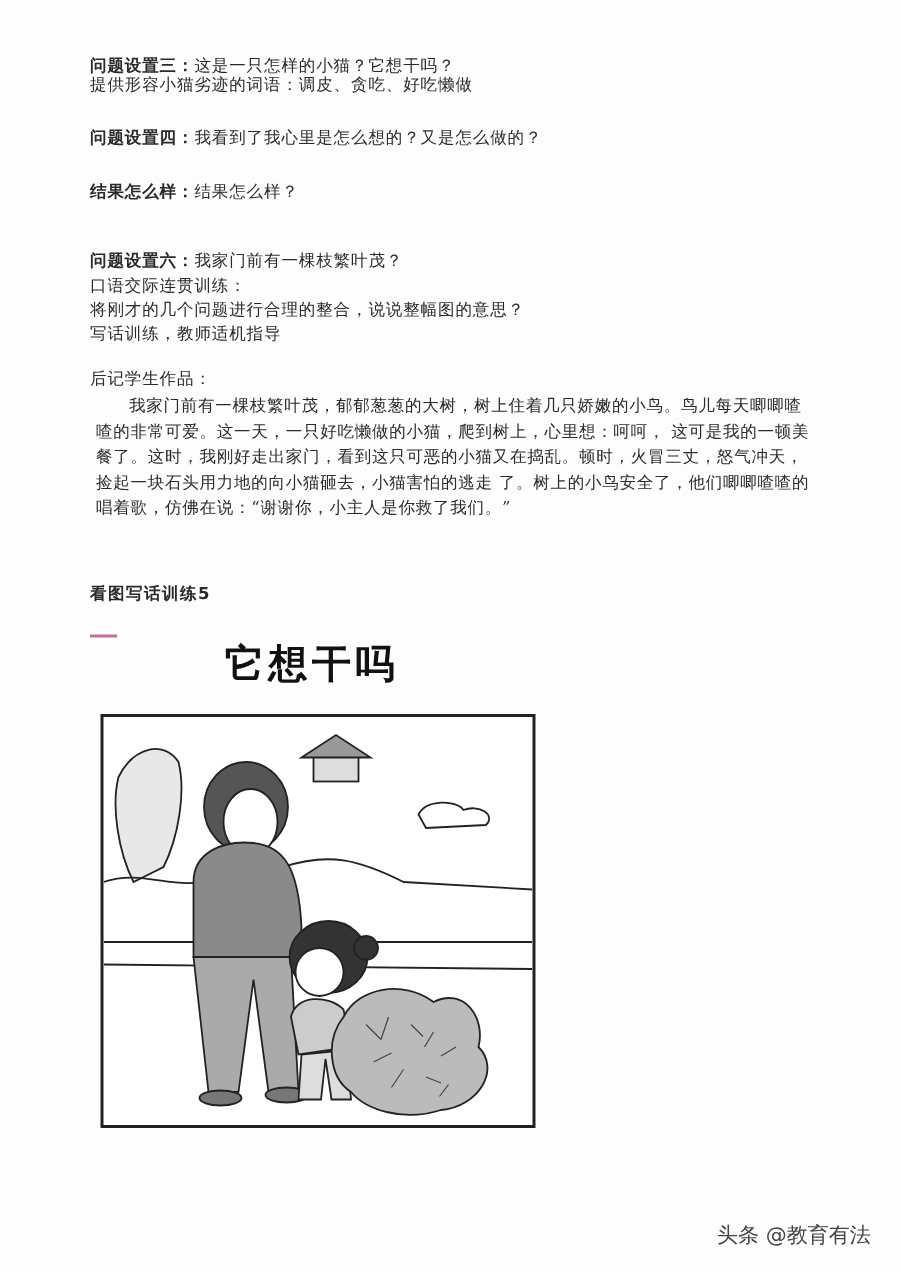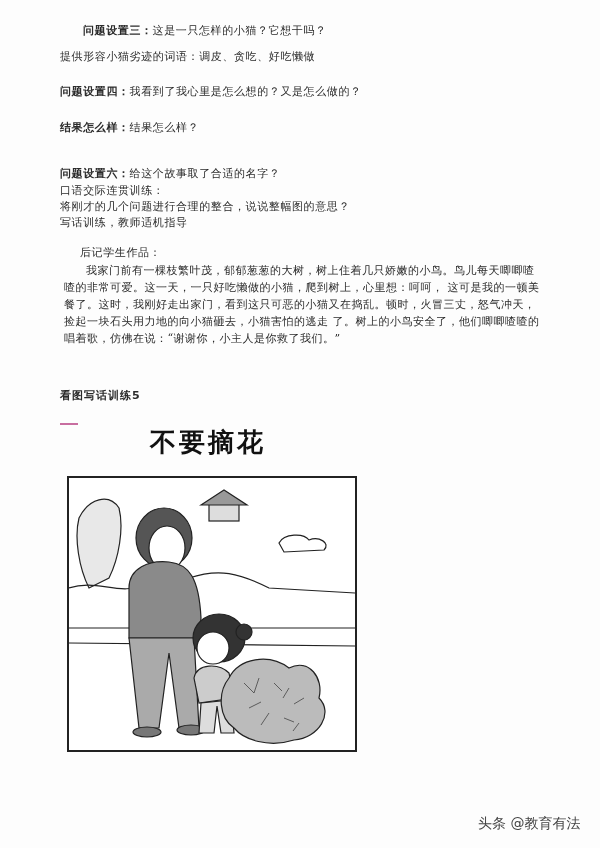--- a/index.html
+++ b/index.html
@@ -12,45 +12,45 @@
   .para { position:absolute; left:64px; width:480px; font-size:11px; line-height:17px; letter-spacing:0.5px; text-indent:2em; }
   .section-title { position:absolute; left:60px; top:388px; font-size:11px; font-weight:bold; font-family:"DejaVu Sans", sans-serif; letter-spacing:1px; }
   .pink-mark { position:absolute; left:60px; top:423px; width:18px; height:2px; background:#c86ea0; }
   .pic-title { position:absolute; left:150px; top:425px; font-size:26px; font-weight:bold; font-family:"DejaVu Sans", sans-serif; letter-spacing:3px; color:#111; }
   .pic { position:absolute; left:67px; top:476px; width:286px; height:272px; border:2px solid #222; background:#fff; overflow:hidden; }
   .watermark { position:absolute; left:478px; top:815px; font-size:14px; color:#444; font-family:"DejaVu Sans", sans-serif; }
 </style>
 </head>
 <body>
 
-<div class="line" style="top:24px;margin-left:23px;">
+<div class="line" style="top:37px;">
   <span class="bold">问题设置三：</span><span>这是一只怎样的小猫？它想干吗？</span>
 </div>
 <div class="line" style="top:50px;">
   <span>提供形容小猫劣迹的词语：调皮、贪吃、好吃懒做</span>
 </div>
 <div class="line" style="top:85px;">
   <span class="bold">问题设置四：</span><span>我看到了我心里是怎么想的？又是怎么做的？</span>
 </div>
 <div class="line" style="top:121px;">
   <span class="bold">结果怎么样：</span><span>结果怎么样？</span>
 </div>
 <div class="line" style="top:167px;">
-  <span class="bold">问题设置六：</span><span>给这个故事取了合适的名字？</span>
+  <span class="bold">问题设置六：</span><span>我家门前有一棵枝繁叶茂？</span>
 </div>
 <div class="line" style="top:184px;">口语交际连贯训练：</div>
 <div class="line" style="top:200px;">将刚才的几个问题进行合理的整合，说说整幅图的意思？</div>
 <div class="line" style="top:216px;">写话训练，教师适机指导</div>
 
-<div class="line" style="top:246px;margin-left:20px;">后记学生作品：</div>
+<div class="line" style="top:246px;">后记学生作品：</div>
 <div class="para" style="top:262px;">我家门前有一棵枝繁叶茂，郁郁葱葱的大树，树上住着几只娇嫩的小鸟。鸟儿每天唧唧喳喳的非常可爱。这一天，一只好吃懒做的小猫，爬到树上，心里想：呵呵， 这可是我的一顿美餐了。这时，我刚好走出家门，看到这只可恶的小猫又在捣乱。顿时，火冒三丈，怒气冲天，捡起一块石头用力地的向小猫砸去，小猫害怕的逃走 了。树上的小鸟安全了，他们唧唧喳喳的唱着歌，仿佛在说：“谢谢你，小主人是你救了我们。”</div>
 
 <div class="section-title">看图写话训练5</div>
 <div class="pink-mark"></div>
-<div class="pic-title">不要摘花</div>
+<div class="pic-title">它想干吗</div>
 
 <div class="pic">
   <svg width="286" height="272" viewBox="0 0 286 272" xmlns="http://www.w3.org/2000/svg" fill="none" stroke="#222" stroke-width="1.2">
 
     <path d="M10 40 C20 20 40 15 50 30 C55 50 50 80 40 100 L20 110 C10 90 5 60 10 40 Z" fill="#e8e8e8"></path>
 
     <rect x="140" y="25" width="30" height="18" fill="#ddd"></rect>
     <path d="M132 27 L155 12 L178 27 Z" fill="#999"></path>
 
     <path d="M0 110 C30 100 50 120 80 105 L120 100 C150 90 170 95 200 110 L286 115"></path>

